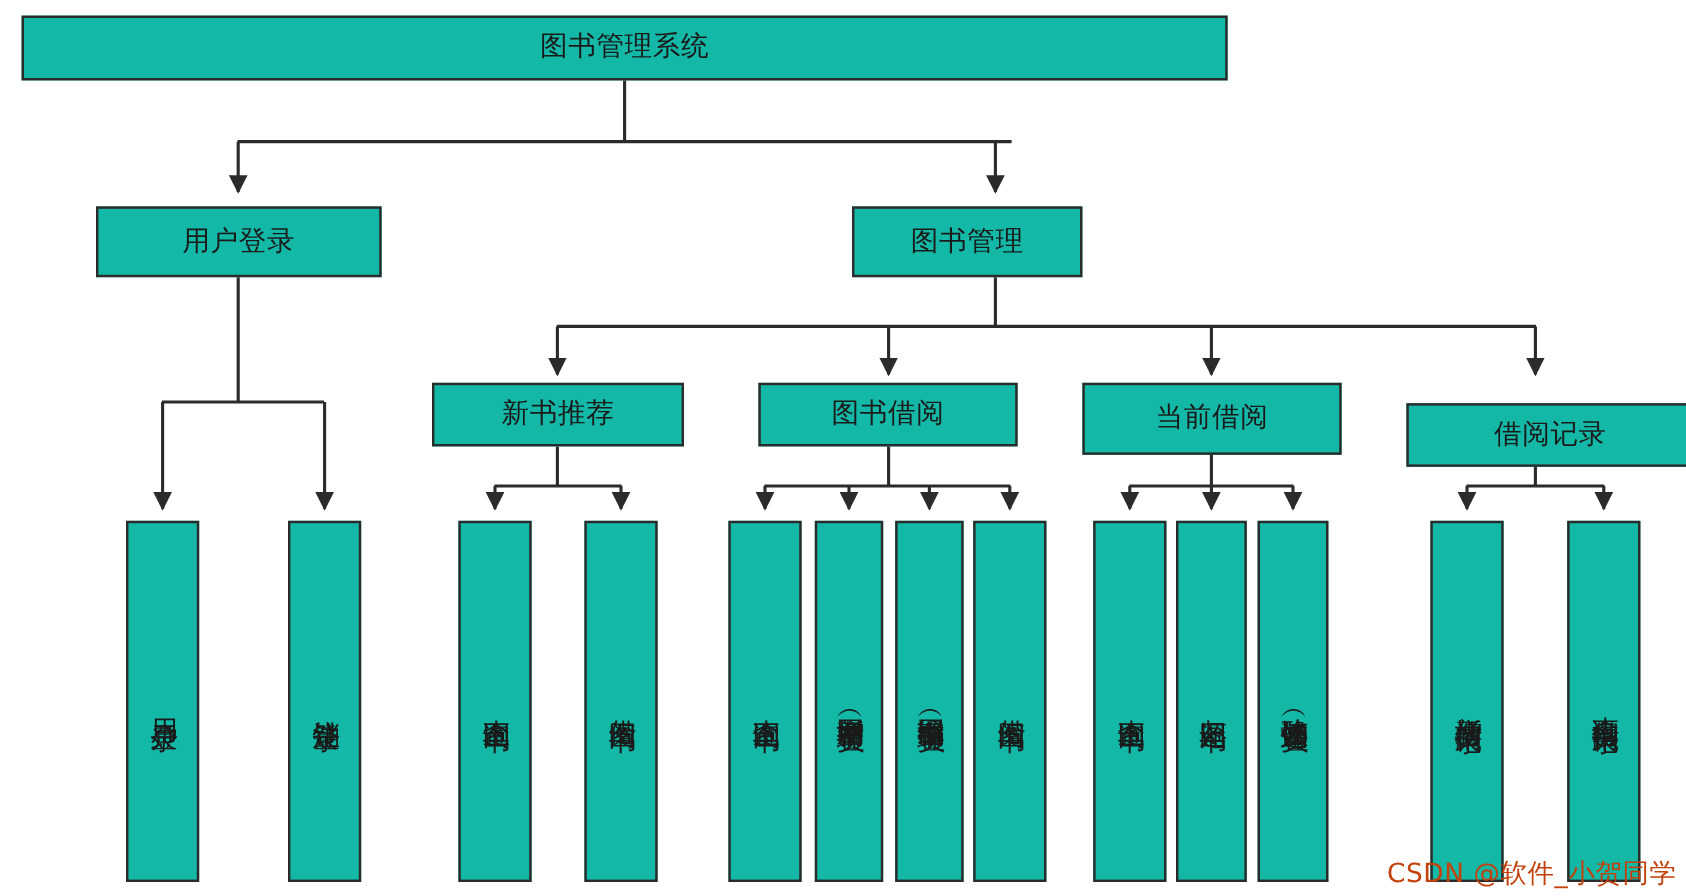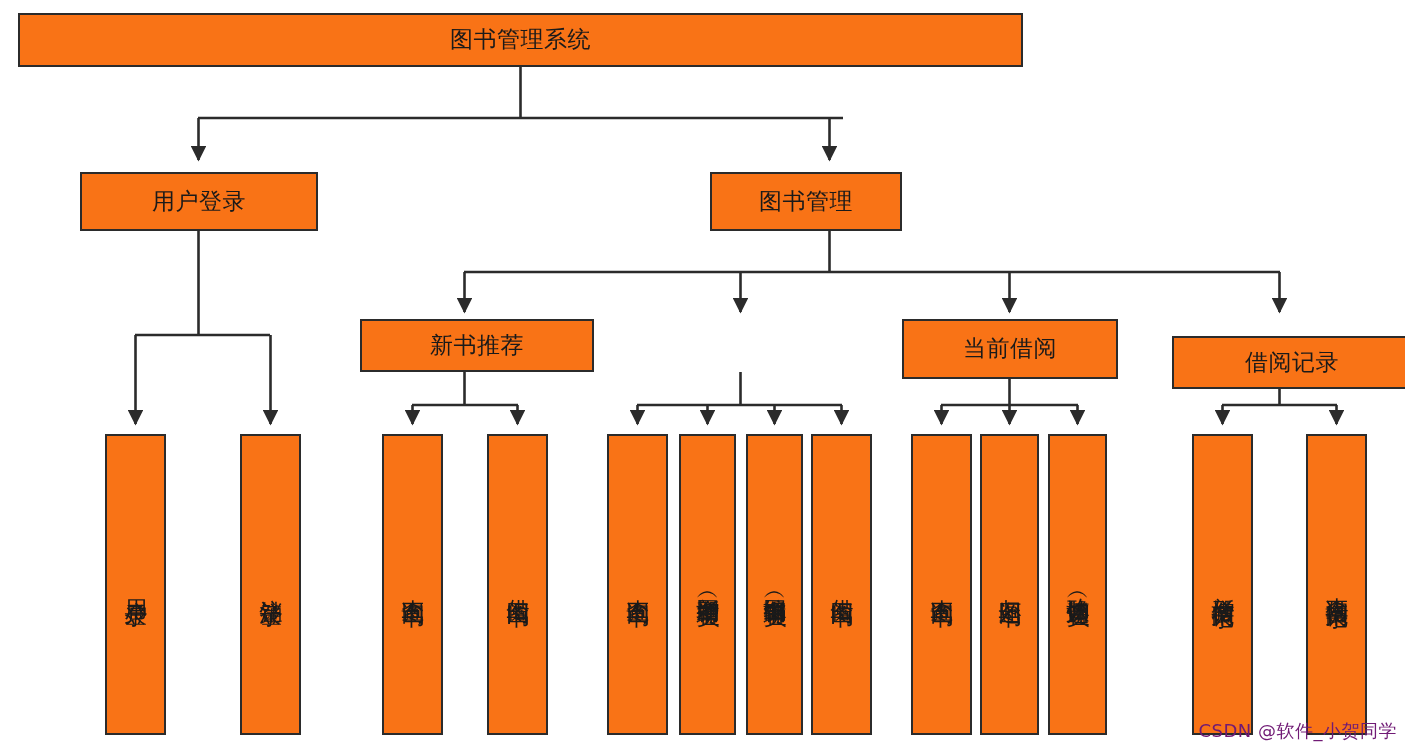--- a/index.html
+++ b/index.html
@@ -21,21 +21,21 @@
     position: absolute;
     left: 0;
     top: 0;
     width: 1405px;
     height: 747px;
   }
   .node {
     position: absolute;
     box-sizing: border-box;
     border: 2.5px solid #2b2b2b;
-    background: #f97316;
+    background: #14b8a6;
     display: flex;
     align-items: center;
     justify-content: center;
     color: #1a1a1a;
   }
   .node .label {
     display: block;
     text-align: center;
     line-height: 1.18;
     letter-spacing: 0.5px;
@@ -60,22 +60,22 @@
     max-height: 100%;
     white-space: normal;
   }
   .node.vertical.tall-text .label {
     letter-spacing: 1px;
   }
   #watermark {
     position: absolute;
     right: 8px;
     bottom: 4px;
-    font-size: 18px;
-    color: #701a75;
+    font-size: 22px;
+    color: #c2410c;
     letter-spacing: 0.5px;
     white-space: nowrap;
     user-select: none;
   }
 </style>
 </head>
 <body>
 
 <div id="diagram-root">
 
@@ -133,22 +133,25 @@
     <span class="label">图书管理系统</span>
   </div>
 
   <div class="node horizontal" style="left:80px; top:172px; width:238px; height:59px;">
     <span class="label">用户登录</span>
   </div>
   <div class="node horizontal" style="left:710px; top:172px; width:192px; height:59px;">
     <span class="label">图书管理</span>
   </div>
 
-  <div class="node horizontal" style="left:360px; top:319px; width:234px; height:53px;">
+  <div class="node horizontal" style="left:360px; top:319px; width:210px; height:53px;">
     <span class="label">新书推荐</span>
+  </div>
+  <div class="node horizontal" style="left:632px; top:319px; width:216px; height:53px;">
+    <span class="label">图书借阅</span>
   </div>
   <div class="node horizontal" style="left:902px; top:319px; width:216px; height:60px;">
     <span class="label">当前借阅</span>
   </div>
   <div class="node horizontal" style="left:1172px; top:336px; width:240px; height:53px;">
     <span class="label">借阅记录</span>
   </div>
 
   <div class="node vertical" style="left:105px; top:434px; width:61px; height:301px;">
     <span class="label">用户登录</span>

